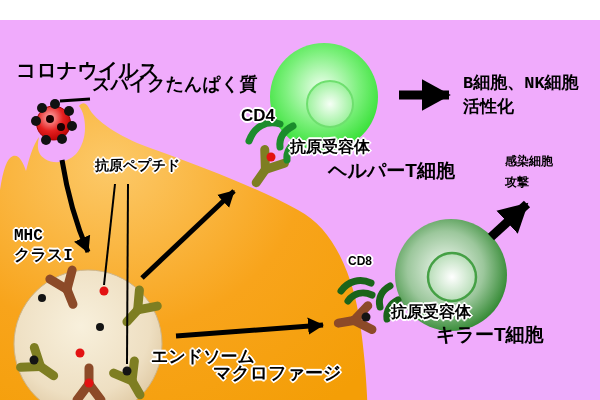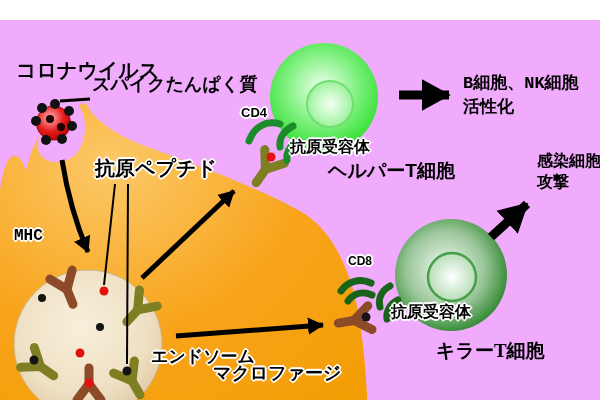--- a/index.html
+++ b/index.html
@@ -151,46 +151,47 @@
     </g>
 
     <path d="M 399,75 L 449,75" fill="none" stroke="#000" stroke-width="9" marker-end="url(#ah)"></path>
     <path d="M 491,217 L 527,184" fill="none" stroke="#000" stroke-width="9" marker-end="url(#ah)"></path>
   </svg>
 
   <div class="lbl" style="left:16px; top:39px; font-size:20px;">コロナウイルス</div>
 
   <div class="lbl" style="left:92px; top:54px; font-size:18px;">スパイクたんぱく質</div>
 
-  <div class="lbl halo" style="left:95px; top:137px; font-size:20px;">抗原ペプチド</div>
+  <div class="lbl halo" style="left:95px; top:137px; font-size:14px;">抗原ペプチド</div>
 
-  <div class="lbl halo" style="left:241px; top:86px; font-size:13px;">CD4</div>
+  <div class="lbl halo" style="left:241px; top:86px; font-size:17px;">CD4</div>
 
   <div class="lbl halo" style="left:290px; top:118px; font-size:16px;">抗原受容体</div>
 
   <div class="lbl" style="left:328px; top:140px; font-size:19px;">ヘルパーT細胞</div>
 
   <div class="lbl" style="left:463px; top:52px; font-size:17px; line-height:24px;">
     <span>B細胞、NK細胞</span>
     <span>活性化</span>
   </div>
 
-  <div class="lbl" style="left:537px; top:132px; font-size:16px; line-height:21px;">
+  <div class="lbl" style="left:505px; top:132px; font-size:12px; line-height:21px;">
     <span>感染細胞</span>
     <span>攻撃</span>
   </div>
 
   <div class="lbl halo" style="left:14px; top:206px; font-size:16px; line-height:20px;">
     <span>MHC</span>
+    <span>クラスI</span>
   </div>
 
 
   <div class="lbl halo" style="left:151px; top:327px; font-size:17px;">エンドソーム</div>
 
   <div class="lbl halo" style="left:213px; top:343px; font-size:18px;">マクロファージ</div>
 
   <div class="lbl halo" style="left:348px; top:235px; font-size:12px;">CD8</div>
 
   <div class="lbl halo" style="left:391px; top:283px; font-size:16px;">抗原受容体</div>
 
-  <div class="lbl" style="left:436px; top:320px; font-size:19px;font-family:Liberation Serif, serif;">キラーT細胞</div>
+  <div class="lbl" style="left:436px; top:304px; font-size:19px;">キラーT細胞</div>
 
 </div>
 
 </body></html>

